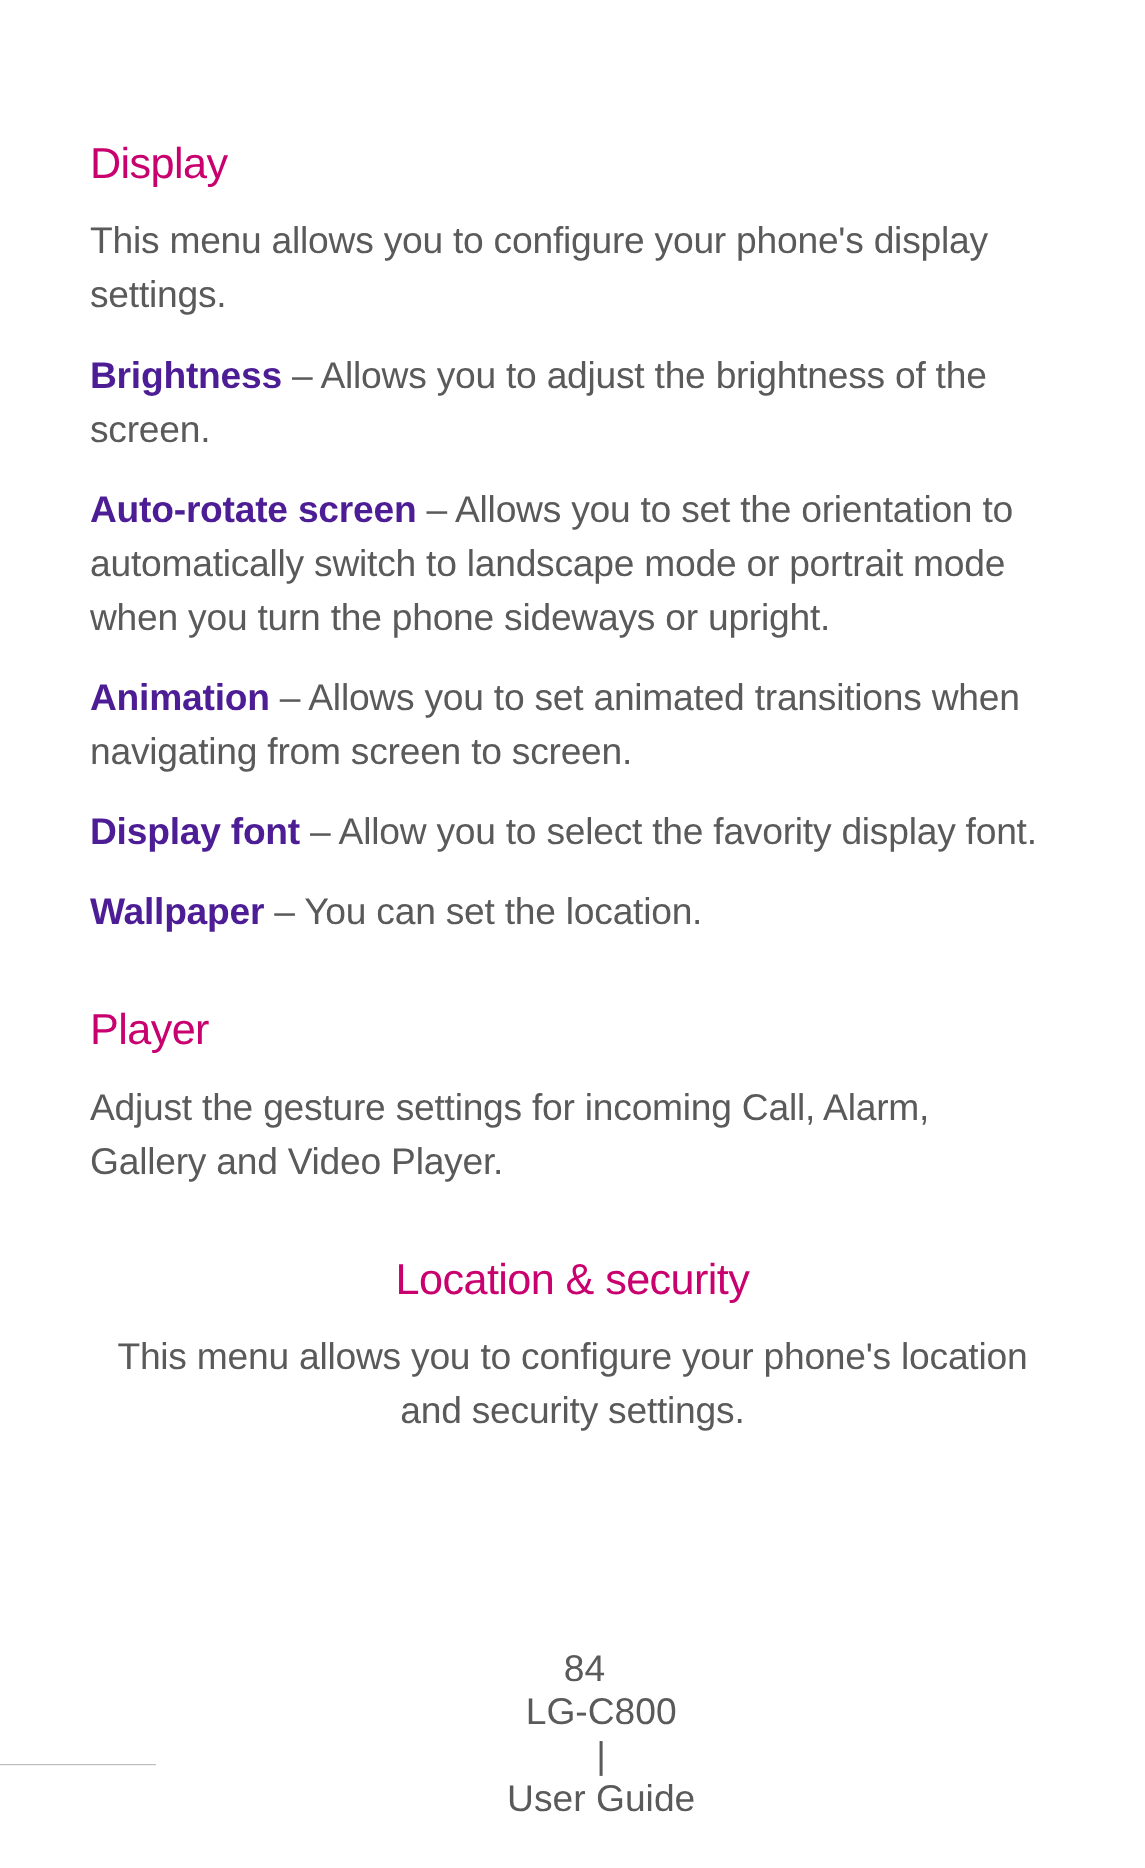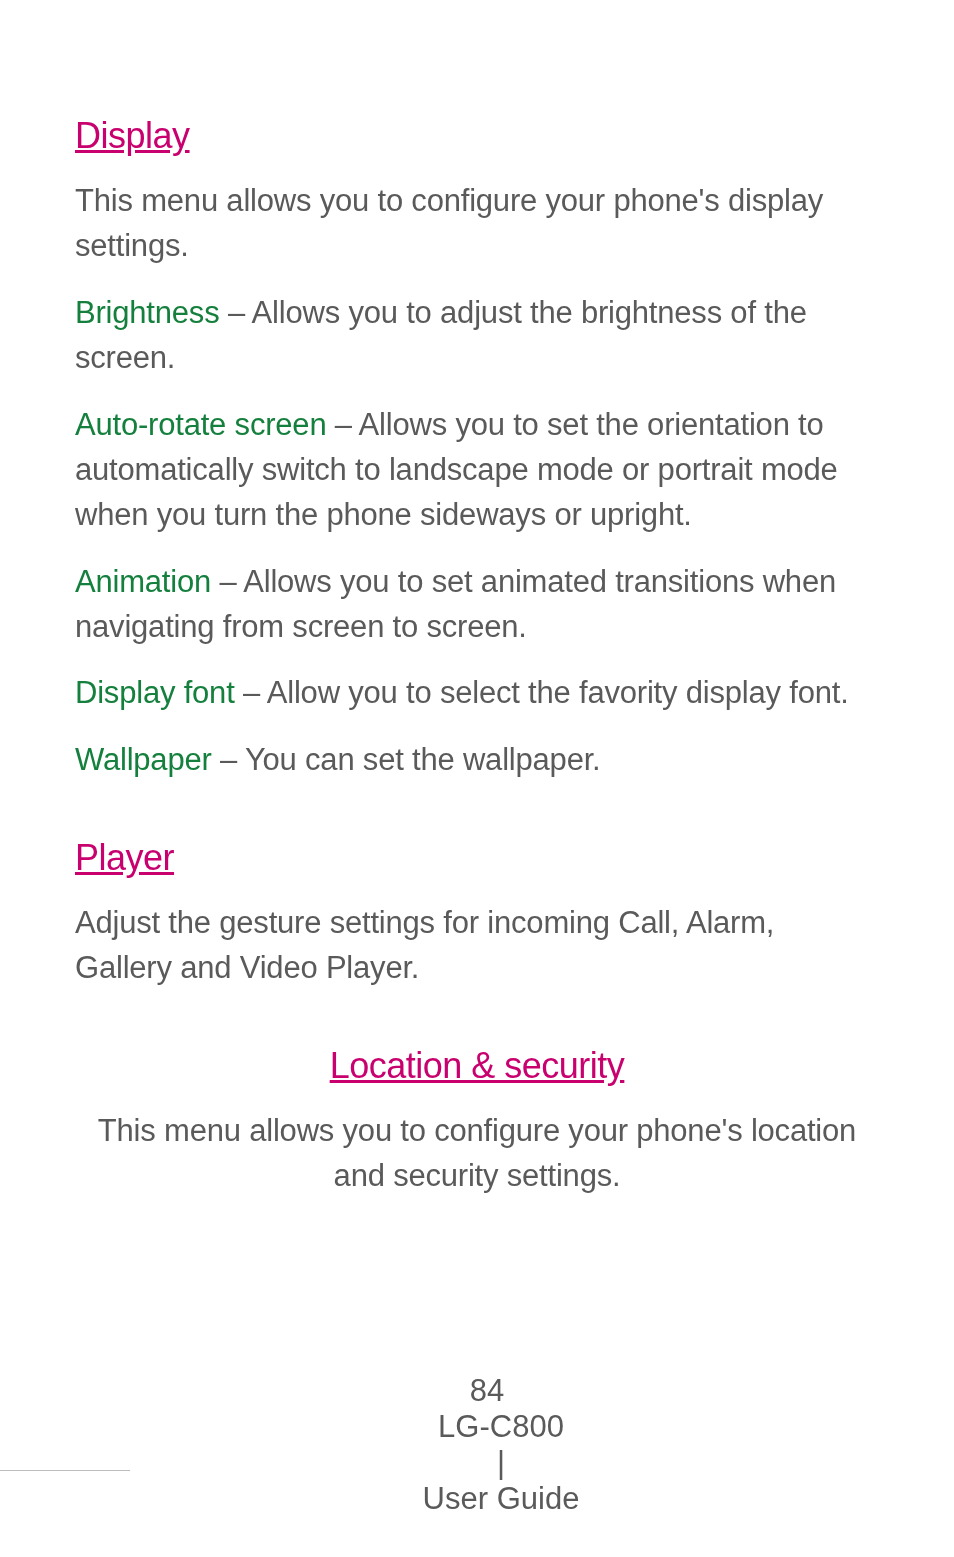--- a/index.html
+++ b/index.html
@@ -16,34 +16,33 @@
     width: 954px;
     height: 1557px;
     padding: 115px 75px 0 75px;
   }
   .section-heading {
     color: #C8016F;
     font-size: 36px;
     font-weight: 400;
     margin-bottom: 22px;
     letter-spacing: -0.5px;
-    text-decoration: underline;
   }
   .para {
     font-size: 31px;
     line-height: 1.45;
     color: #5a5a5a;
     margin-bottom: 10px;
     letter-spacing: -0.2px;
     margin-top: 22px;
   }
   .para:last-of-type { margin-bottom: 0; }
   .term {
-    font-weight: 400;
-    color: #15803d;
+    font-weight: 700;
+    color: #4c1d95;
   }
   .section {
     margin-bottom: 54px;
   }
   .section.last { margin-bottom: 0; text-align: center; }
   .footer {
     position: absolute;
     left: 0;
     bottom: 40px;
     width: 100%;
@@ -94,21 +93,21 @@
     <p class="para">
       <span class="term">Animation</span><span> – Allows you to set animated transitions when navigating from screen to screen.</span>
     </p>
 
 
     <p class="para">
       <span class="term">Display font</span><span> – Allow you to select the favority display font.</span>
     </p>
 
     <p class="para">
-      <span class="term">Wallpaper</span><span> – You can set the wallpaper.</span>
+      <span class="term">Wallpaper</span><span> – You can set the location.</span>
     </p>
   </div>
 
   <div class="section">
     <h2 class="section-heading">Player</h2>
     <p class="para">
       <span>Adjust the gesture settings for incoming Call, Alarm, Gallery and Video Player.</span>
     </p>
   </div>
 

